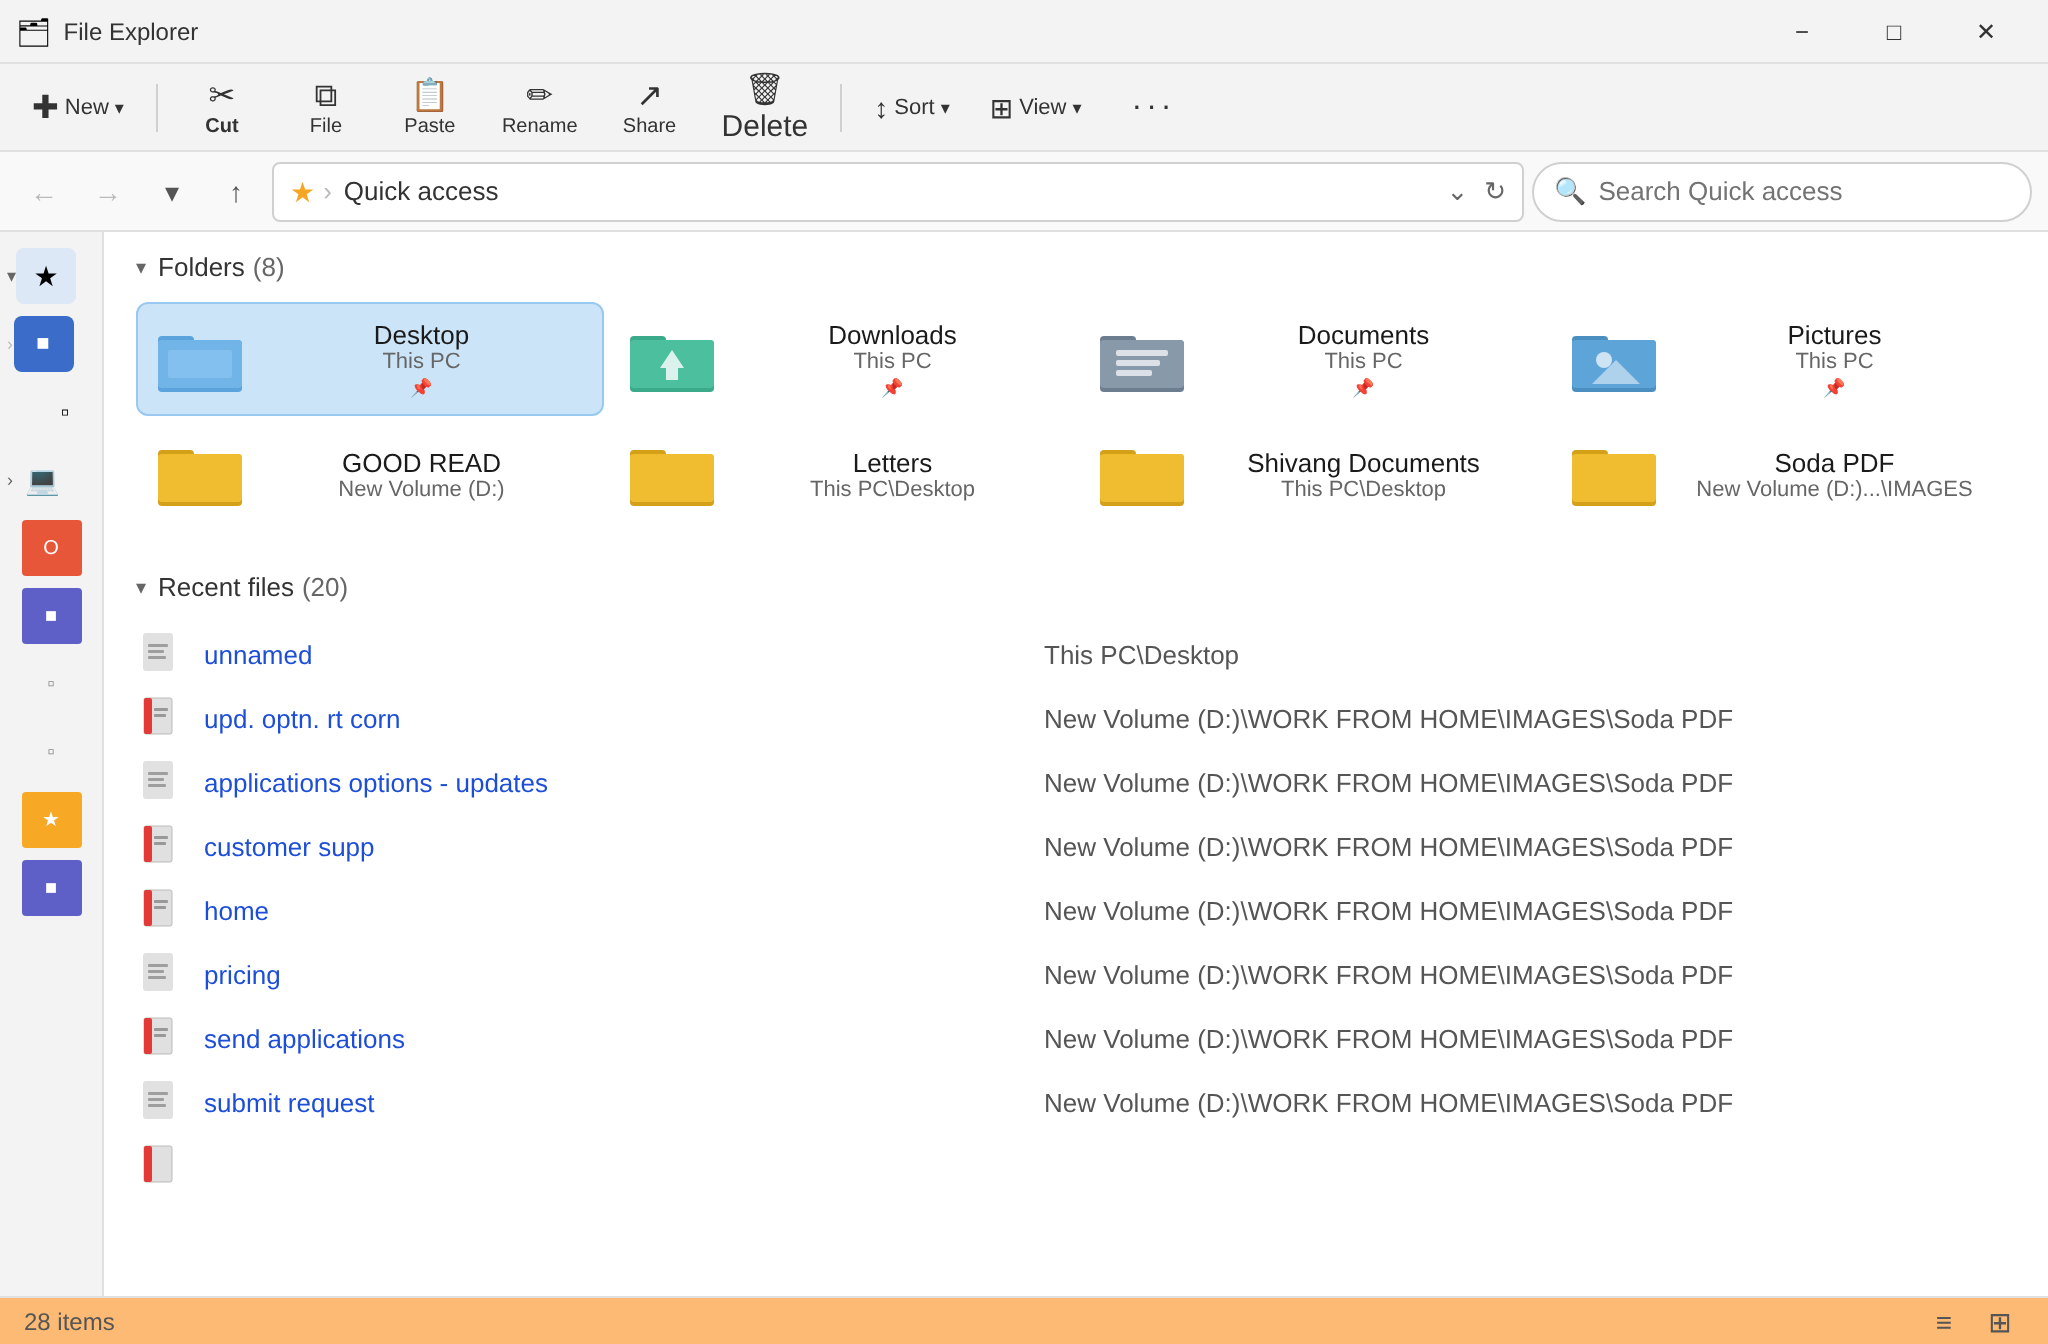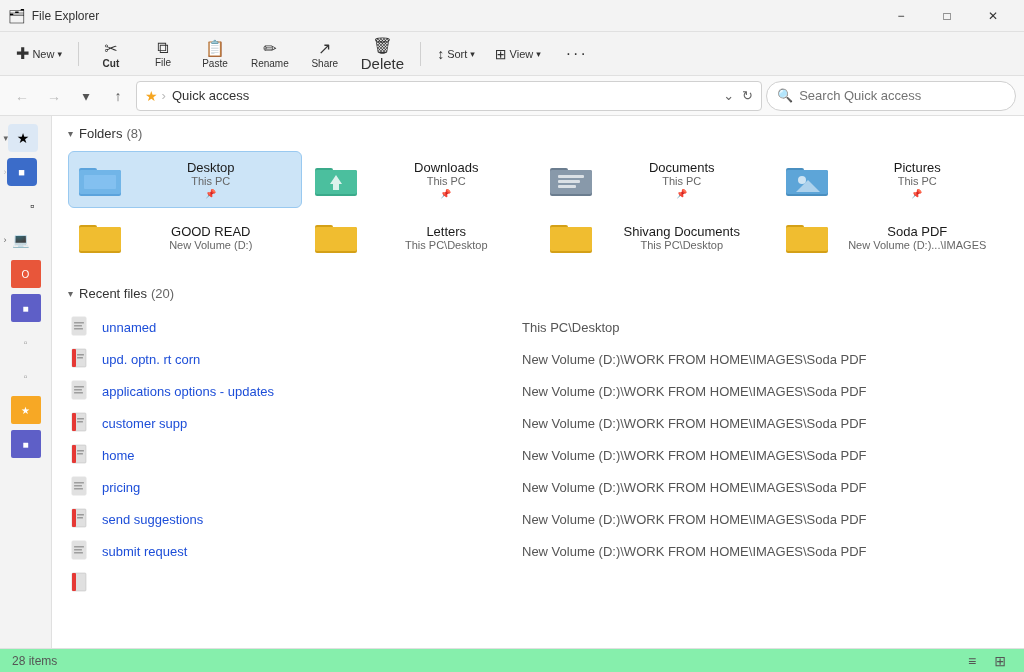--- a/index.html
+++ b/index.html
@@ -139,21 +139,21 @@
       display: flex; align-items: center; padding: 4px 16px;
       cursor: pointer; height: 32px;
     }
     .file-icon { width: 24px; height: 24px; flex-shrink: 0; margin-right: 10px; }
     .file-name { flex: 0 0 420px; font-size: 13px; color: #1d4ed8; white-space: nowrap; overflow: hidden; text-overflow: ellipsis; }
     .file-path { flex: 1; font-size: 13px; color: #555; white-space: nowrap; overflow: hidden; text-overflow: ellipsis; }
 
     
     .status-bar {
       height: 24px;
-      background: #86efac;
+      background: #fdba74;
       border-top: 1px solid #e0e0e0;
       display: flex;
       align-items: center;
       padding: 0 12px;
       font-size: 12px;
       color: #555;
     }
     .status-right { margin-left: auto; display: flex; gap: 4px; }
     .status-view-btn {
       width: 24px; height: 20px; border: none; background: transparent;
@@ -518,21 +518,21 @@
       </div>
       <div class="file-row">
         <div class="file-icon">
           <svg viewBox="0 0 24 24" width="24" height="24">
             <rect x="4" y="2" width="14" height="18" rx="1" fill="#e0e0e0" stroke="#bbb" stroke-width="0.5"></rect>
             <rect x="4" y="2" width="4" height="18" rx="1" fill="#e53935"></rect>
             <rect x="9" y="7" width="7" height="1.5" rx="0.5" fill="#999"></rect>
             <rect x="9" y="10" width="6" height="1.5" rx="0.5" fill="#999"></rect>
           </svg>
         </div>
-        <span class="file-name">send suggestions</span>
+        <span class="file-name">send applications</span>
         <span class="file-path">New Volume (D:)\WORK FROM HOME\IMAGES\Soda PDF</span>
       </div>
       <div class="file-row">
         <div class="file-icon">
           <svg viewBox="0 0 24 24" width="24" height="24">
             <rect x="4" y="2" width="14" height="18" rx="1" fill="#9e9e9e" opacity="0.3" stroke="#9e9e9e" stroke-width="1"></rect>
             <rect x="6" y="7" width="10" height="1.5" rx="0.5" fill="#9e9e9e"></rect>
             <rect x="6" y="10" width="8" height="1.5" rx="0.5" fill="#9e9e9e"></rect>
             <rect x="6" y="13" width="9" height="1.5" rx="0.5" fill="#9e9e9e"></rect>
           </svg>

